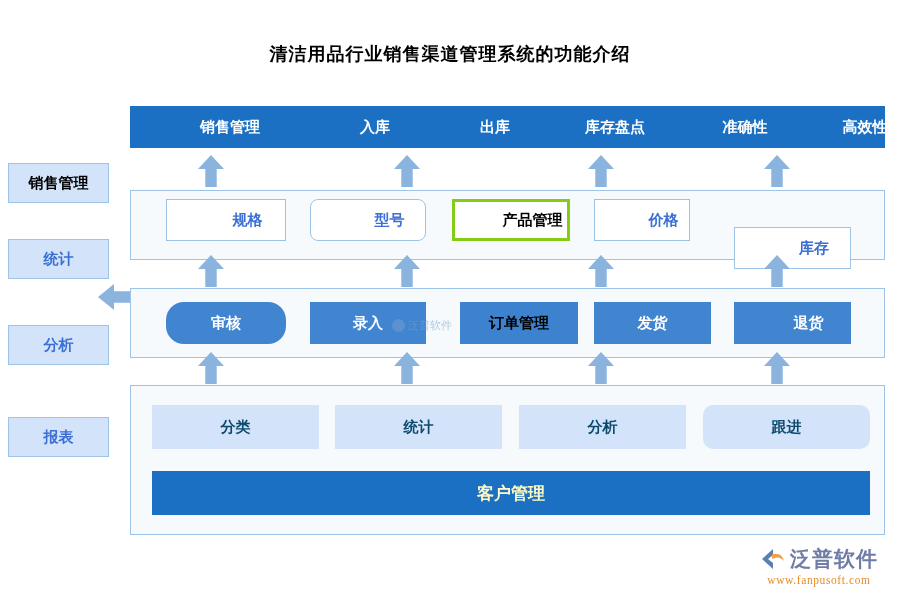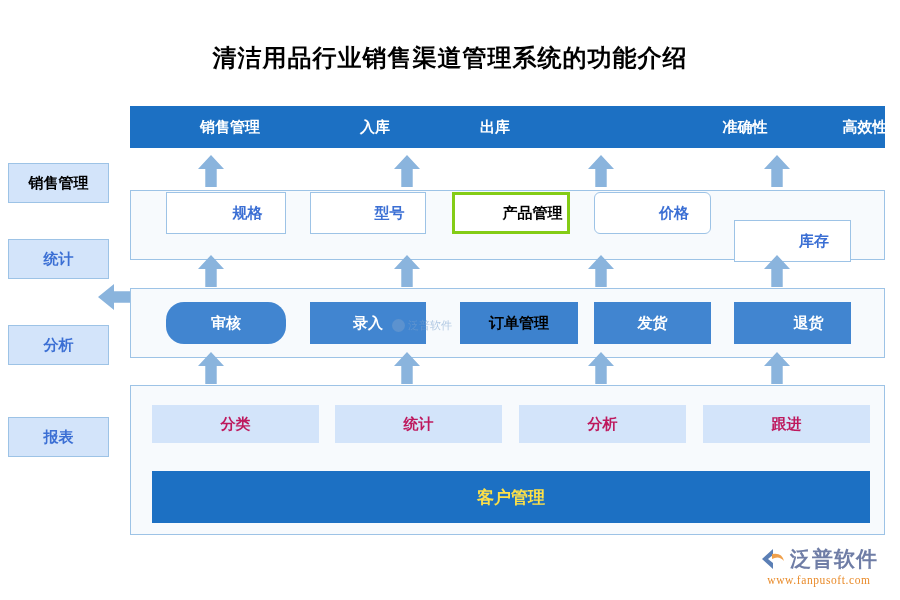--- a/index.html
+++ b/index.html
@@ -16,21 +16,21 @@
     position: relative;
   }
 
   
   .page-title {
     position: absolute;
     left: 0;
     top: 42px;
     width: 900px;
     text-align: center;
-    font-size: 24px;
+    font-size: 18px;
     font-weight: bold;
     color: #000000;
     letter-spacing: 1px;
     white-space: nowrap;
   }
 
   
   .top-bar {
     position: absolute;
     left: 130px;
@@ -104,31 +104,31 @@
     font-weight: bold;
     white-space: nowrap;
   }
 
   
   .node.outline {
     background: #ffffff;
     border: 1px solid #9dc3e6;
     color: #3b6fd4;
     height: 42px;
-    top: 192px;
+    top: 199px;
     padding-left: 43px;
   }
   .node.outline.emphasis {
     border: 3px solid #84cc16;
     color: #000000;
   }
   .r2-0 { left: 166px; width: 120px; }
-  .r2-1 { left: 310px; width: 116px; }
+  .r2-1 { left: 310px; width: 116px; border-radius: 8px; }
   .r2-2 { left: 452px; width: 118px; }
-  .r2-3 { left: 594px; width: 117px; border-radius: 6px; }
+  .r2-3 { left: 594px; width: 96px; }
   .r2-4 { left: 734px; width: 117px; margin-top: 28px; }
 
   
   .node.solid {
     background: #4185d0;
     color: #ffffff;
     height: 42px;
     top: 302px;
   }
   .node.solid.emphasis {
@@ -137,34 +137,34 @@
   }
   .r3-0 { left: 166px; width: 120px; border-radius: 18px; }
   .r3-1 { left: 310px; width: 116px; }
   .r3-2 { left: 452px; width: 118px; margin-left: 8px; }
   .r3-3 { left: 594px; width: 117px; }
   .r3-4 { left: 734px; width: 117px; padding-left: 32px; }
 
   
   .node.light {
     background: #d3e4fa;
-    color: #be185d;
-    height: 38px;
+    color: #0c4a6e;
+    height: 44px;
     top: 405px;
   }
   .r4-0 { left: 152px; width: 167px; }
   .r4-1 { left: 335px; width: 167px; }
   .r4-2 { left: 519px; width: 167px; }
-  .r4-3 { left: 703px; width: 167px; }
+  .r4-3 { left: 703px; width: 167px; border-radius: 10px; }
 
   
   .node.wide {
     background: #1c70c3;
-    color: #fde047;
-    height: 52px;
+    color: #fef9c3;
+    height: 44px;
     top: 471px;
     left: 152px;
     width: 718px;
     font-size: 17px;
   }
 
   
   .arrow-up {
     position: absolute;
     width: 26px;
@@ -238,20 +238,21 @@
 </style>
 </head>
 <body>
 
 <div class="page-title">清洁用品行业销售渠道管理系统的功能介绍</div>
 
 <div class="top-bar">
   <div class="top-bar-item tb-0">销售管理</div>
   <div class="top-bar-item tb-1">入库</div>
   <div class="top-bar-item tb-2">出库</div>
+  <div class="top-bar-item tb-3">库存盘点</div>
   <div class="top-bar-item tb-4">准确性</div>
   <div class="top-bar-item tb-5">高效性</div>
 </div>
 
 <div class="sidebar-item primary sb-0">销售管理</div>
 <div class="sidebar-item sb-1">统计</div>
 <div class="sidebar-item sb-2">分析</div>
 <div class="sidebar-item sb-3">报表</div>
 
 <div class="arrow-up ar-g1 ax-0"></div>

